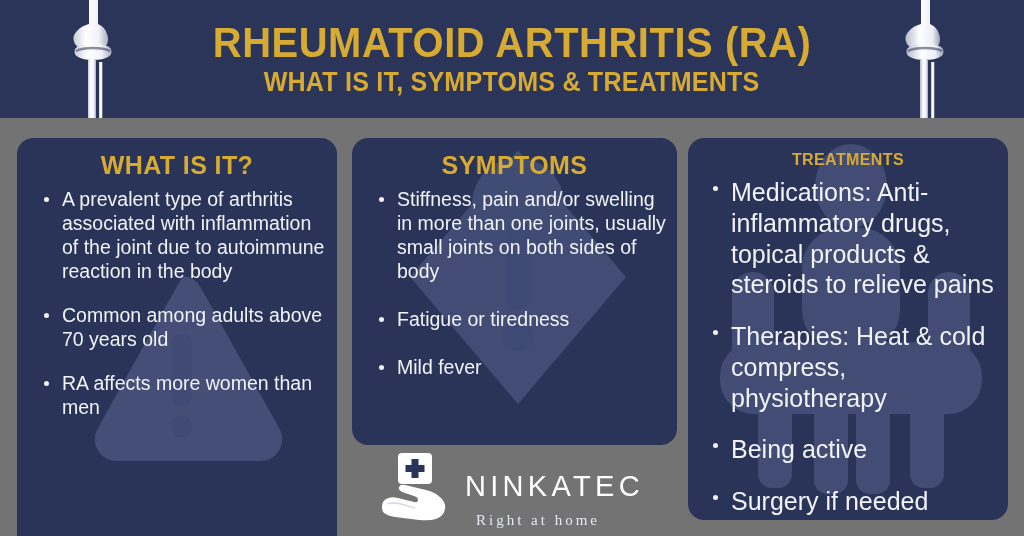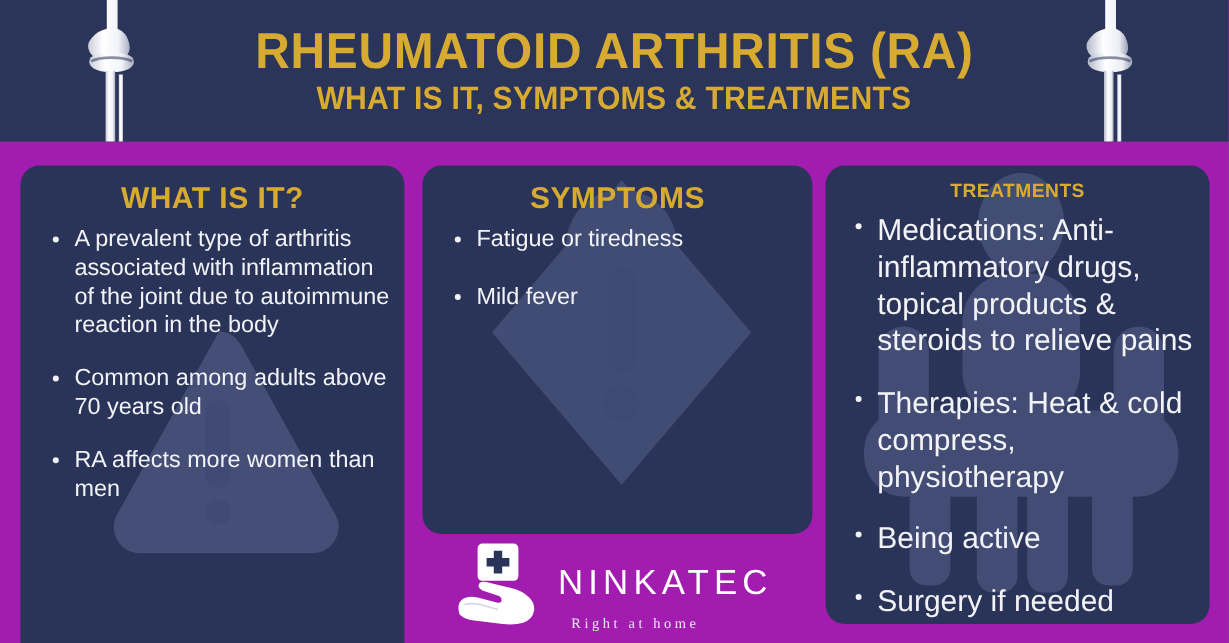--- a/index.html
+++ b/index.html
@@ -11,21 +11,21 @@
     height: 536px;
     overflow: hidden;
     background: #5b6894;
     font-family: "Liberation Sans", sans-serif;
     -webkit-font-smoothing: antialiased;
   }
   .page {
     position: relative;
     width: 1024px;
     height: 536px;
-    background: #a21caf;
+    background: #737373;
     overflow: hidden;
   }
 
   
   .header {
     position: absolute;
     left: 0;
     top: 0;
     width: 1024px;
     height: 118px;
@@ -167,21 +167,21 @@
   .brand {
     color: #ffffff;
     font-size: 29px;
     font-weight: normal;
     letter-spacing: 4.3px;
     line-height: 1;
     white-space: nowrap;
   }
   .tagline {
     color: #e8eaf2;
-    font-size: 12px;
+    font-size: 15px;
     letter-spacing: 3px;
     margin-top: 11px;
     margin-left: 11px;
     font-family: "Liberation Serif", serif;
     white-space: nowrap;
   }
 </style>
 </head>
 <body>
 
@@ -251,20 +251,21 @@
       <g opacity="0.5">
         <path d="M126 18 L234 145 L126 272 L18 145 Z" fill="#59648f"></path>
         <circle cx="126" cy="72" r="46" fill="#59648f"></circle>
       </g>
       <rect x="114" y="92" width="24" height="86" rx="11" fill="#3d4874" opacity="0.55"></rect>
       <circle cx="126" cy="204" r="15" fill="#3d4874" opacity="0.55"></circle>
     </svg>
 
     <div class="card-head">SYMPTOMS</div>
     <ul class="bullets">
+      <li><span class="dot"></span><span>Stiffness, pain and/or swelling in more than one joints, usually small joints on both sides of body</span></li>
       <li><span class="dot"></span><span>Fatigue or tiredness</span></li>
       <li><span class="dot"></span><span>Mild fever</span></li>
     </ul>
   </div>
 
   <div class="card c3">
     <svg class="wm w3" viewBox="0 0 290 350" preserveAspectRatio="none">
       <g fill="#5a6590" opacity="0.5">
         <ellipse cx="145" cy="42" rx="36" ry="42"></ellipse>
         <rect x="96" y="84" width="98" height="122" rx="40"></rect>

